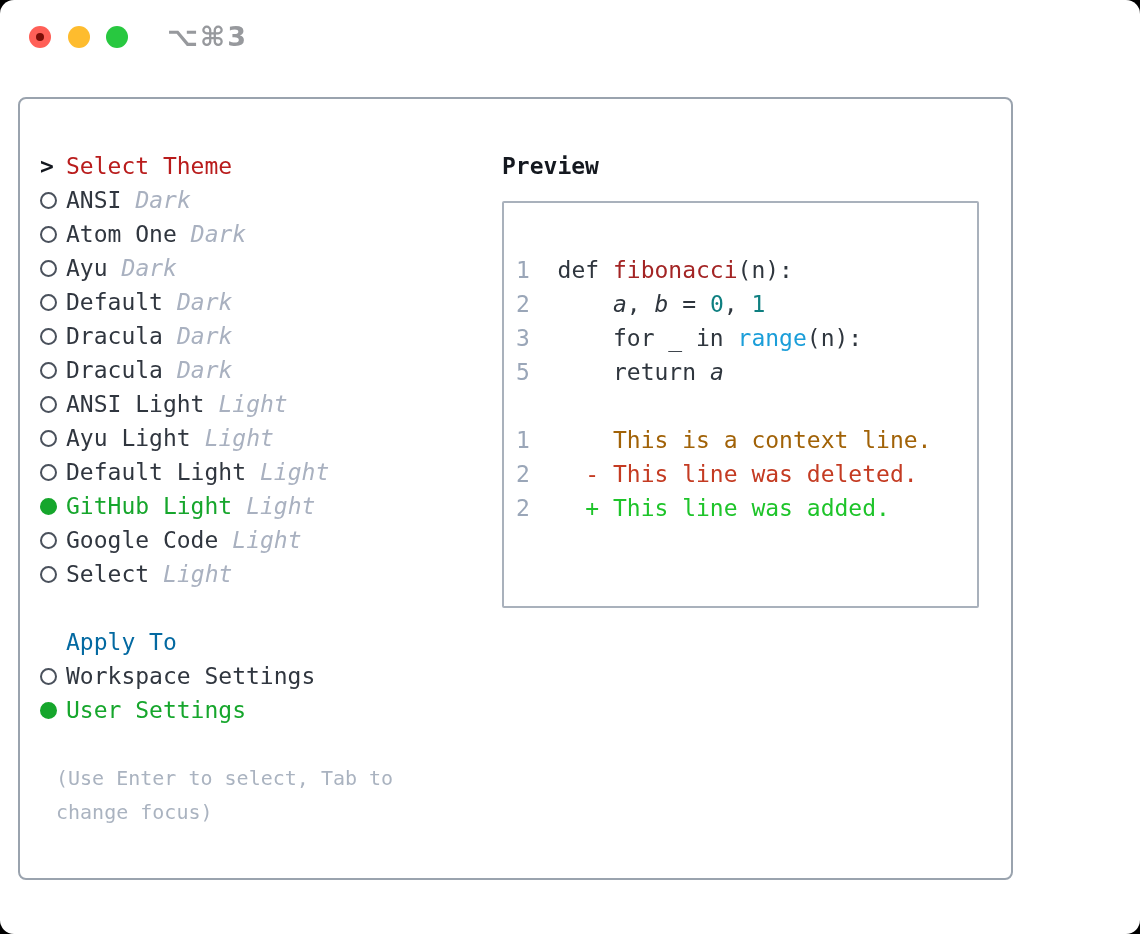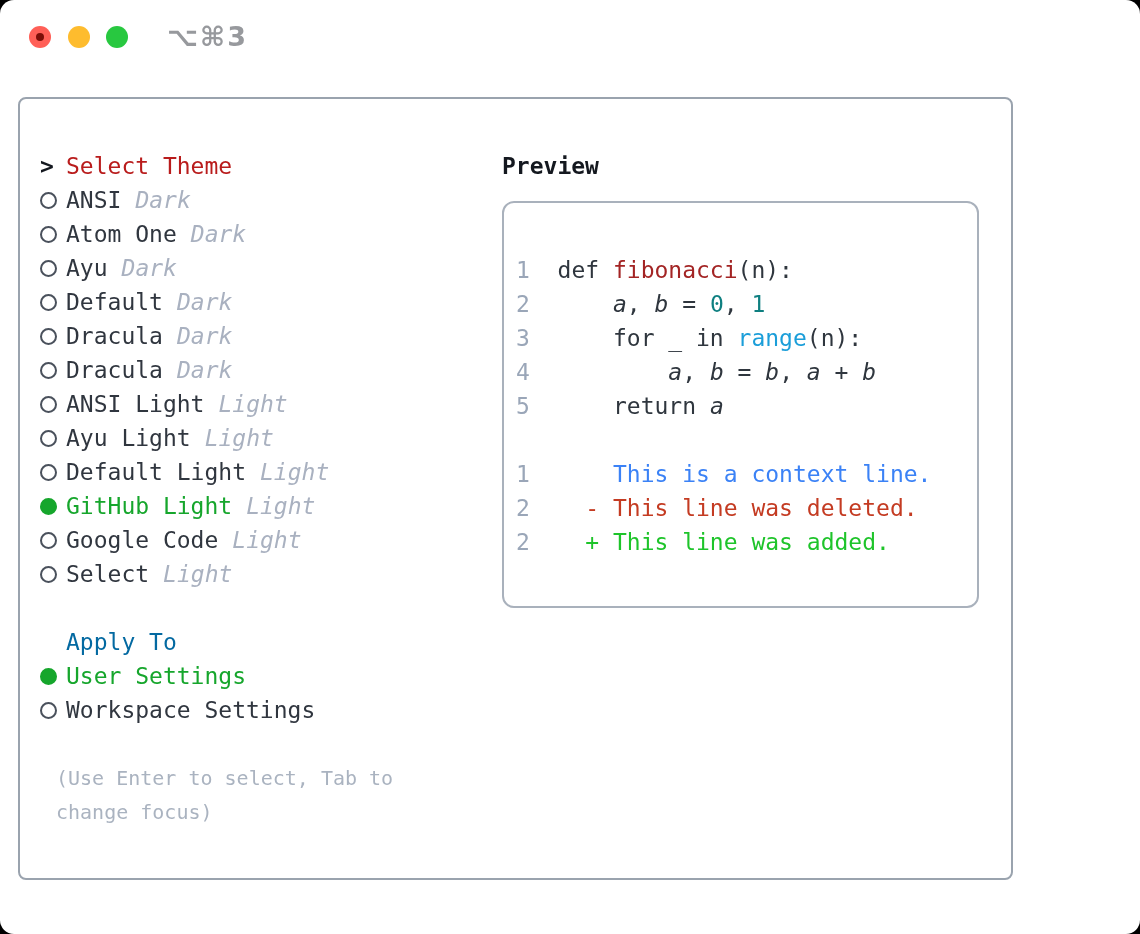--- a/index.html
+++ b/index.html
@@ -39,31 +39,31 @@
   .item-name{color:#30363f;}
   .item-name.sel{color:#16a62c;}
   .tag{color:#a9b1c0;margin-left:14px;font-style:italic;}
   .hint{
     margin-top:0;color:#aab3c0;font-size:20px;line-height:34px;width:406px;margin-left:16px;
   }
   
   .preview-heading{height:34px;display:flex;align-items:center;font-size:23px;font-weight:bold;color:#14181f;text-align:center;}
   .preview-box{
     margin-top:18px;width:477px;height:407px;box-sizing:border-box;
-    border:2px solid #a9b1bc;border-radius:12px;
+    border:2px solid #a9b1bc;border-radius:2px;
     padding:50px 12px 0 12px;overflow:hidden;
   }
   .pline{white-space:pre;font-size:23px;line-height:34px;height:34px;}
   .seg-ln{color:#9aa6b8;}
   .seg-code{color:#2f363e;}
   .seg-func{color:#a32424;}
   .seg-var{color:#2f363e;font-style:italic;}
   .seg-num{color:#0e7f80;}
   .seg-builtin{color:#1b9ed9;}
-  .seg-ctx{color:#3b82f6;}
+  .seg-ctx{color:#a16207;}
   .seg-del{color:#c43b22;}
   .seg-add{color:#1ec42a;}
 </style>
 </head>
 <body>
 
 <div class="window">
 
   <div class="titlebar">
     <div class="light red">
@@ -174,45 +174,44 @@
       <div class="spacer"></div>
 
       <div class="row">
         <span class="marker-slot"></span>
         <span class="subhdr">Apply To</span>
       </div>
 
       <div id="apply-options">
           <div class="row">
             <span class="marker-slot">
+              <span class="radio"></span>
+            </span>
+            <span class="item-name">Workspace Settings</span>
+          </div>
+          <div class="row">
+            <span class="marker-slot">
               <span class="radio on"></span>
             </span>
             <span class="item-name sel">User Settings</span>
-          </div>
-          <div class="row">
-            <span class="marker-slot">
-              <span class="radio"></span>
-            </span>
-            <span class="item-name">Workspace Settings</span>
           </div>
         </div>
 
       <div class="spacer"></div>
 
       <div class="hint">(Use Enter to select, Tab to change focus)</div>
     </div>
 
     <div class="right-col">
       <div class="preview-heading">Preview</div>
       <div class="preview-box">
         <div id="code-lines">
             <div class="pline"><span class="seg-ln">1  </span><span class="seg-code">def </span><span class="seg-func">fibonacci</span><span class="seg-code">(n):</span></div>
             <div class="pline"><span class="seg-ln">2  </span><span class="seg-code">    </span><span class="seg-var">a</span><span class="seg-code">, </span><span class="seg-var">b</span><span class="seg-code"> = </span><span class="seg-num">0</span><span class="seg-code">, </span><span class="seg-num">1</span></div>
             <div class="pline"><span class="seg-ln">3  </span><span class="seg-code">    for _ in </span><span class="seg-builtin">range</span><span class="seg-code">(n):</span></div>
-            <div class="pline"><span class="seg-ln">4  </span><span class="seg-code">        </span><span class="seg-var">a</span><span class="seg-code">, </span><span class="seg-var">b</span><span class="seg-code"> = </span><span class="seg-var">b</span><span class="seg-code">, </span><span class="seg-var">a</span><span class="seg-code"> + </span><span class="seg-var">b</span></div>
             <div class="pline"><span class="seg-ln">5  </span><span class="seg-code">    return </span><span class="seg-var">a</span></div>
           </div>
         <div class="spacer"></div>
         <div id="diff-lines">
             <div class="pline"><span class="seg-ln">1</span><span class="seg-ctx">      </span><span class="seg-ctx">This is a context line.</span></div>
             <div class="pline"><span class="seg-ln">2</span><span class="seg-code">    </span><span class="seg-del">- This line was deleted.</span></div>
             <div class="pline"><span class="seg-ln">2</span><span class="seg-code">    </span><span class="seg-add">+ This line was added.</span></div>
           </div>
       </div>
     </div>

